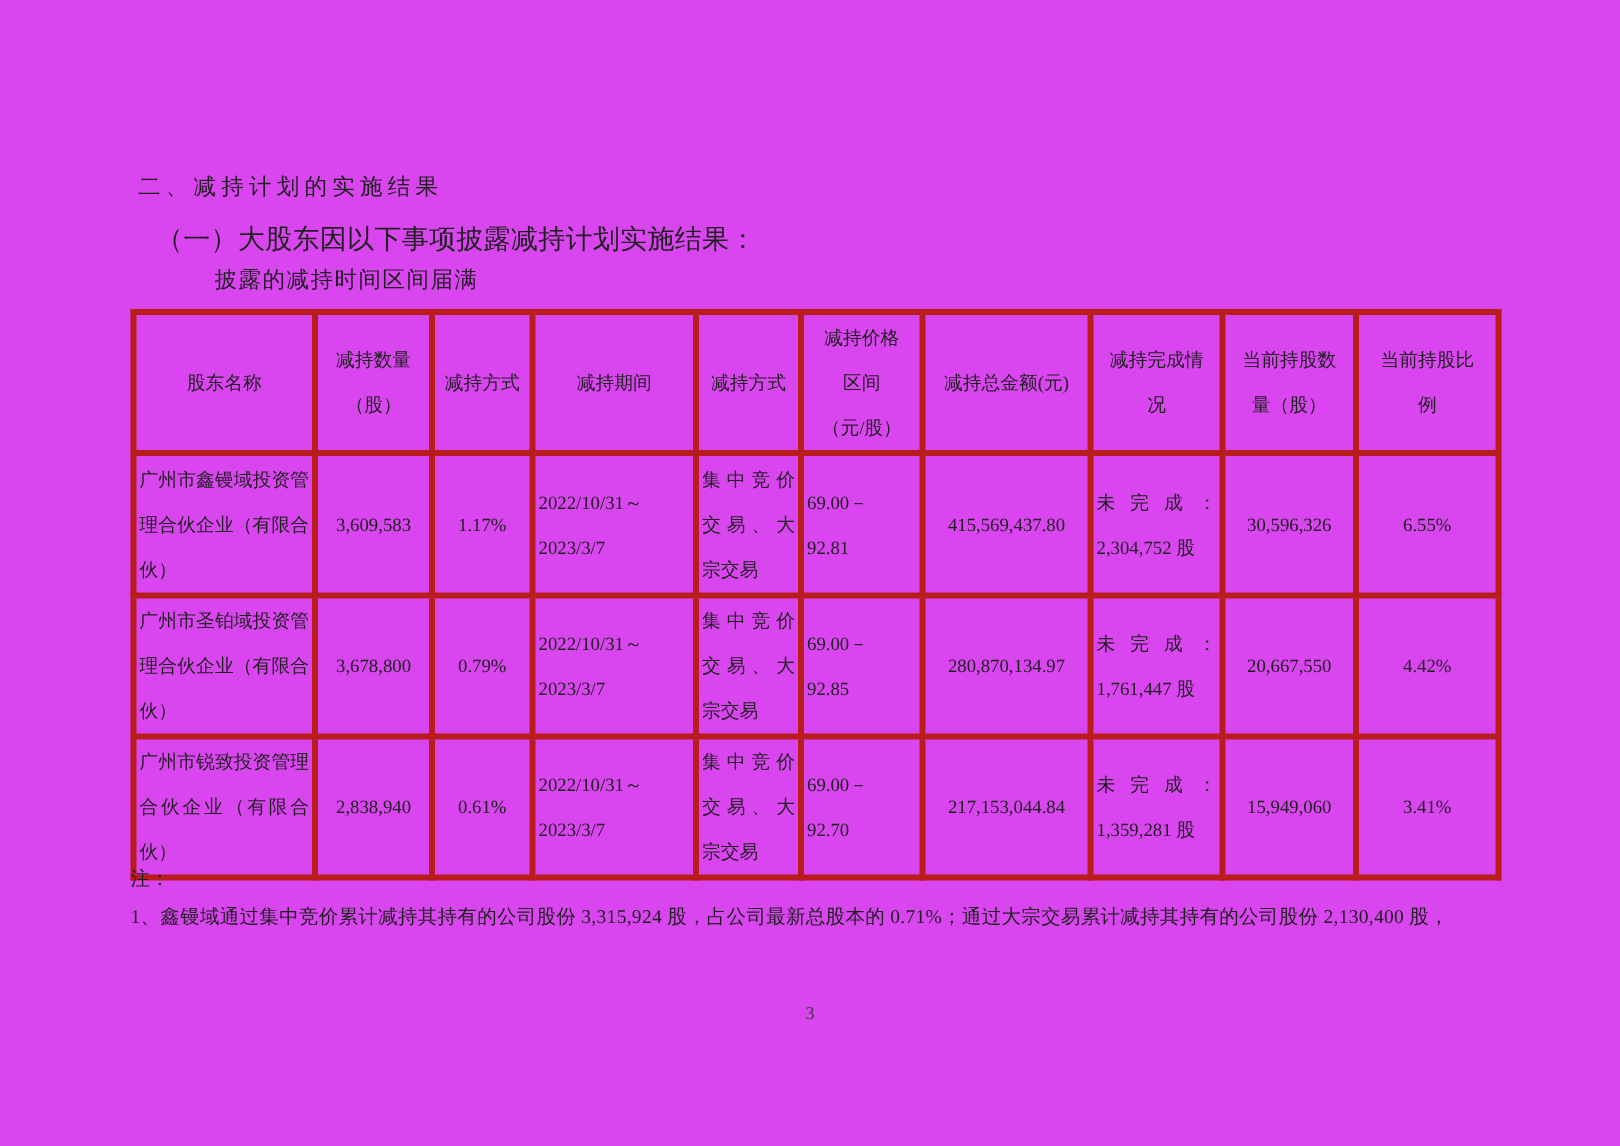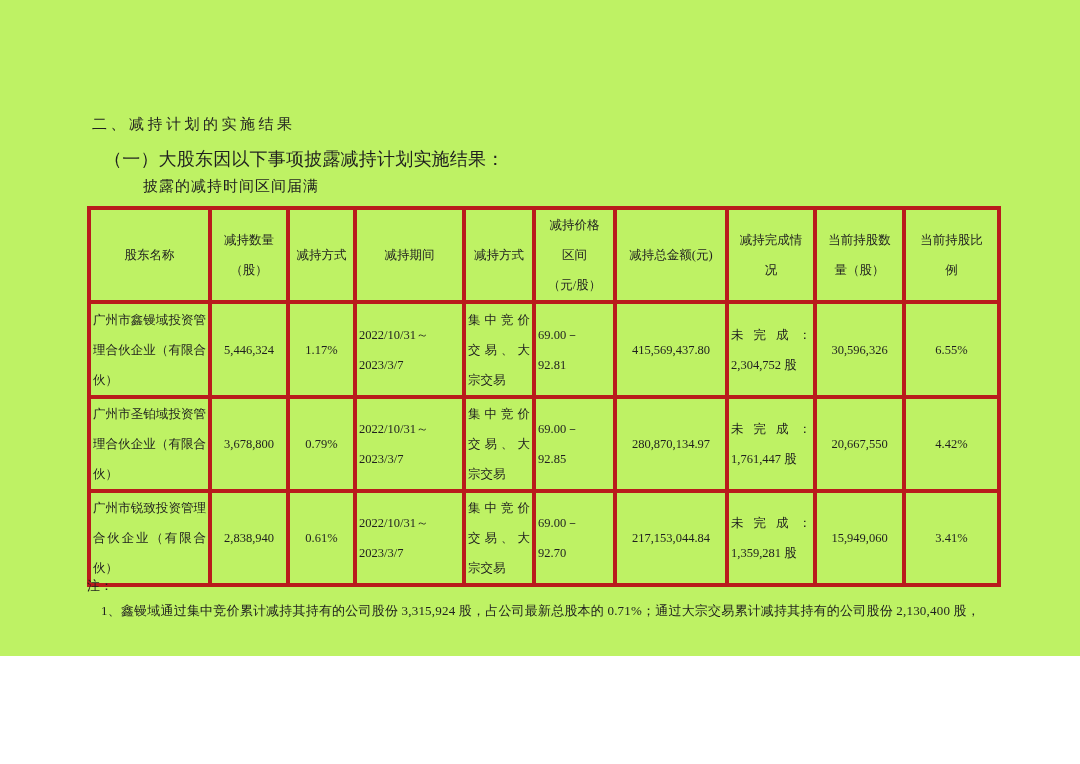--- a/index.html
+++ b/index.html
@@ -9,22 +9,22 @@
   }
   body {
     width: 1080px;
     height: 764px;
     font-family: "Liberation Serif", "DejaVu Serif", serif;
     color: #1f1f1f;
   }
   .page {
     position: relative;
     width: 1080px;
-    height: 656px;
-    background: #bef264;
+    height: 764px;
+    background: #d946ef;
     overflow: hidden;
   }
   .h1 {
     position: absolute;
     left: 92px;
     top: 115px;
     font-size: 15px;
     letter-spacing: 3.5px;
     white-space: nowrap;
   }
@@ -83,21 +83,21 @@
   tr.row-b  { height: 91px; }
   tr.row-c  { height: 93px; }
   .note {
     position: absolute;
     left: 87px;
     top: 577px;
     font-size: 13px;
   }
   .footnote {
     position: absolute;
-    left: 101px;
+    left: 87px;
     top: 602px;
     font-size: 13px;
     letter-spacing: 0.2px;
     white-space: nowrap;
   }
   .pagenum {
     position: absolute;
     left: 0;
     top: 668px;
     width: 1080px;
@@ -144,21 +144,21 @@
 况</th>
         <th>当前持股数
 量（股）</th>
         <th>当前持股比
 例</th>
       </tr>
     </thead>
     <tbody>
       <tr class="row-a">
         <td class="justify">广州市鑫镘域投资管理合伙企业（有限合伙）</td>
-        <td class="center">5,446,324</td>
+        <td class="center">3,609,583</td>
         <td class="center">1.17%</td>
         <td class="preline">2022/10/31～
 2023/3/7</td>
         <td class="justify">集中竞价交易、大宗交易</td>
         <td class="preline">69.00－
 92.81</td>
         <td class="center">415,569,437.80</td>
         <td class="justify">未完成：2,304,752 股</td>
         <td class="center">30,596,326</td>
         <td class="center">6.55%</td>

